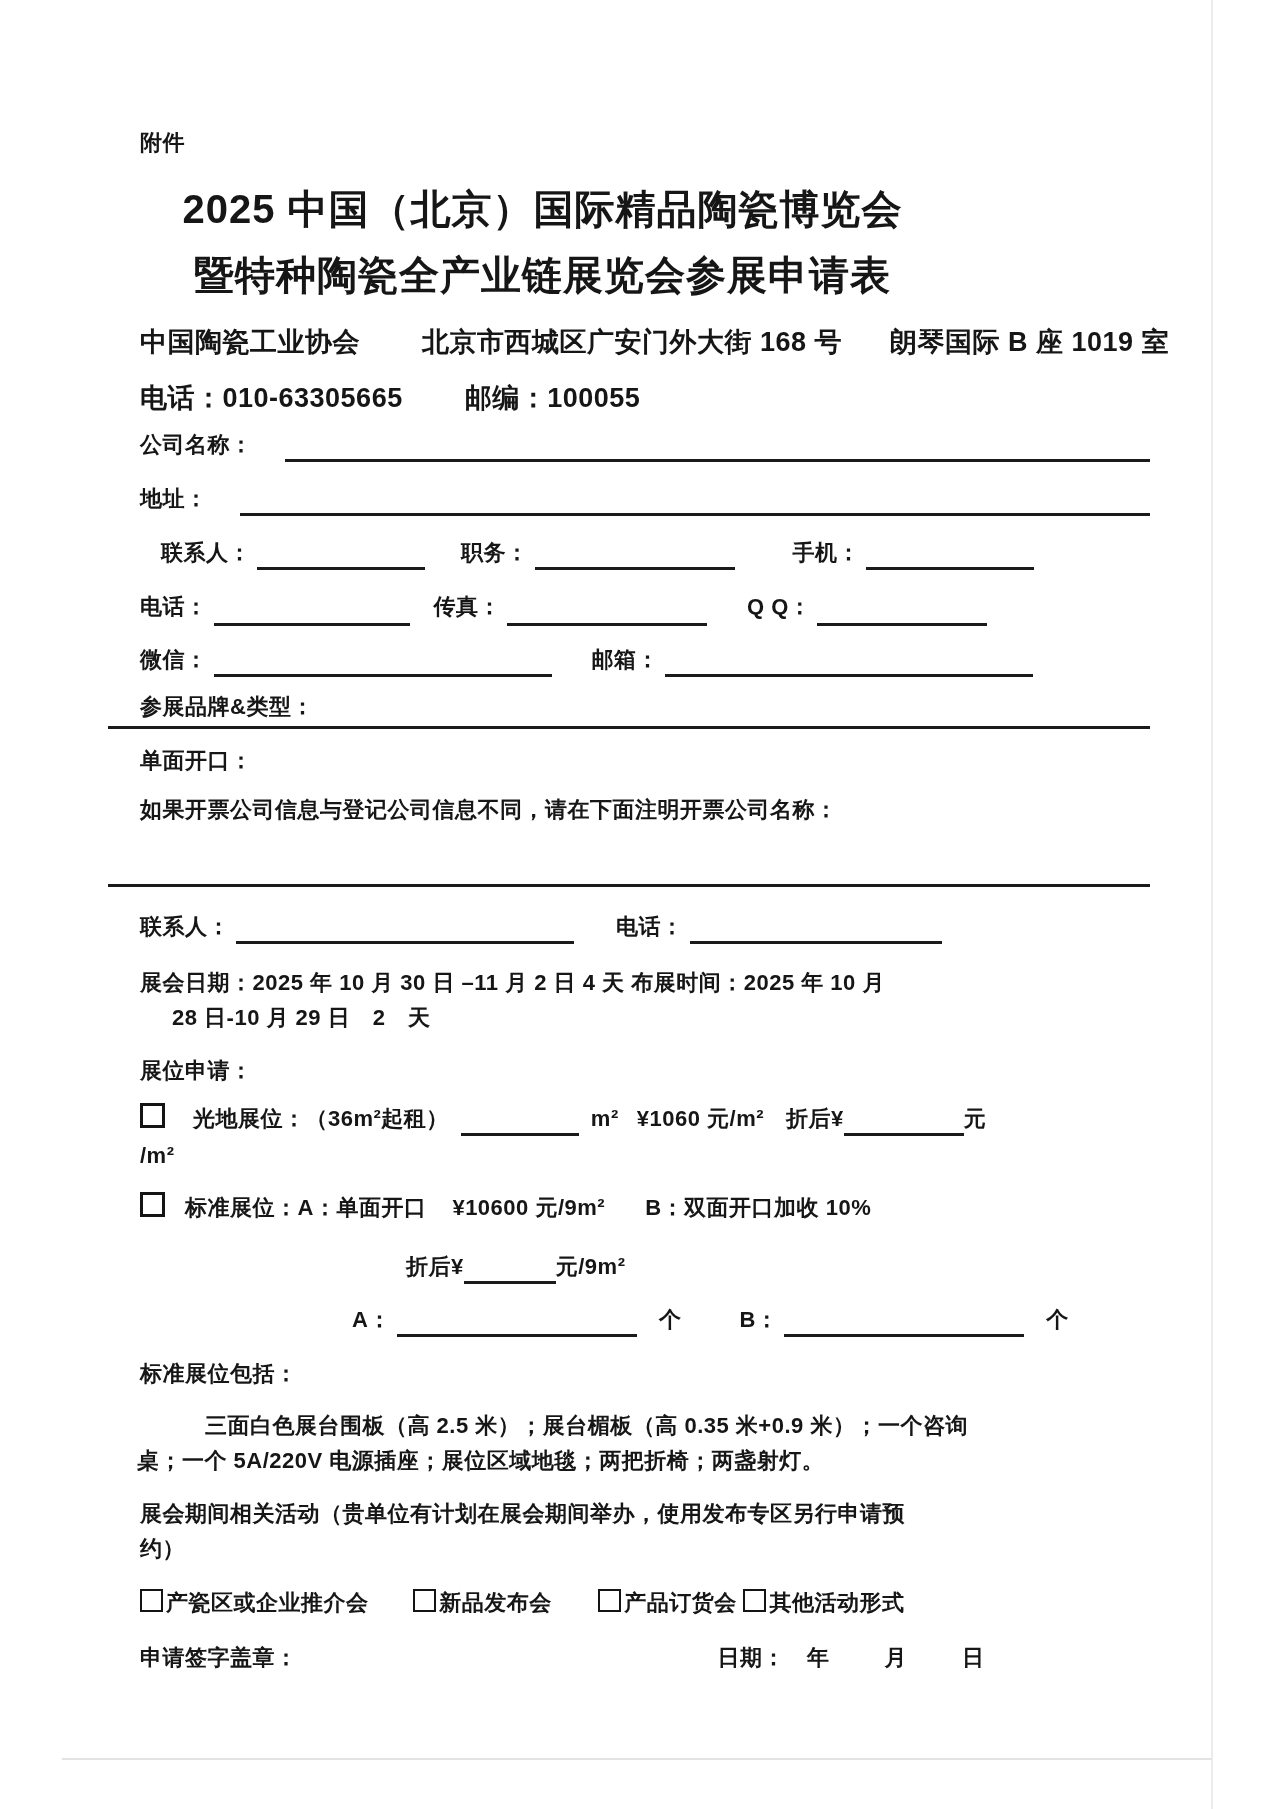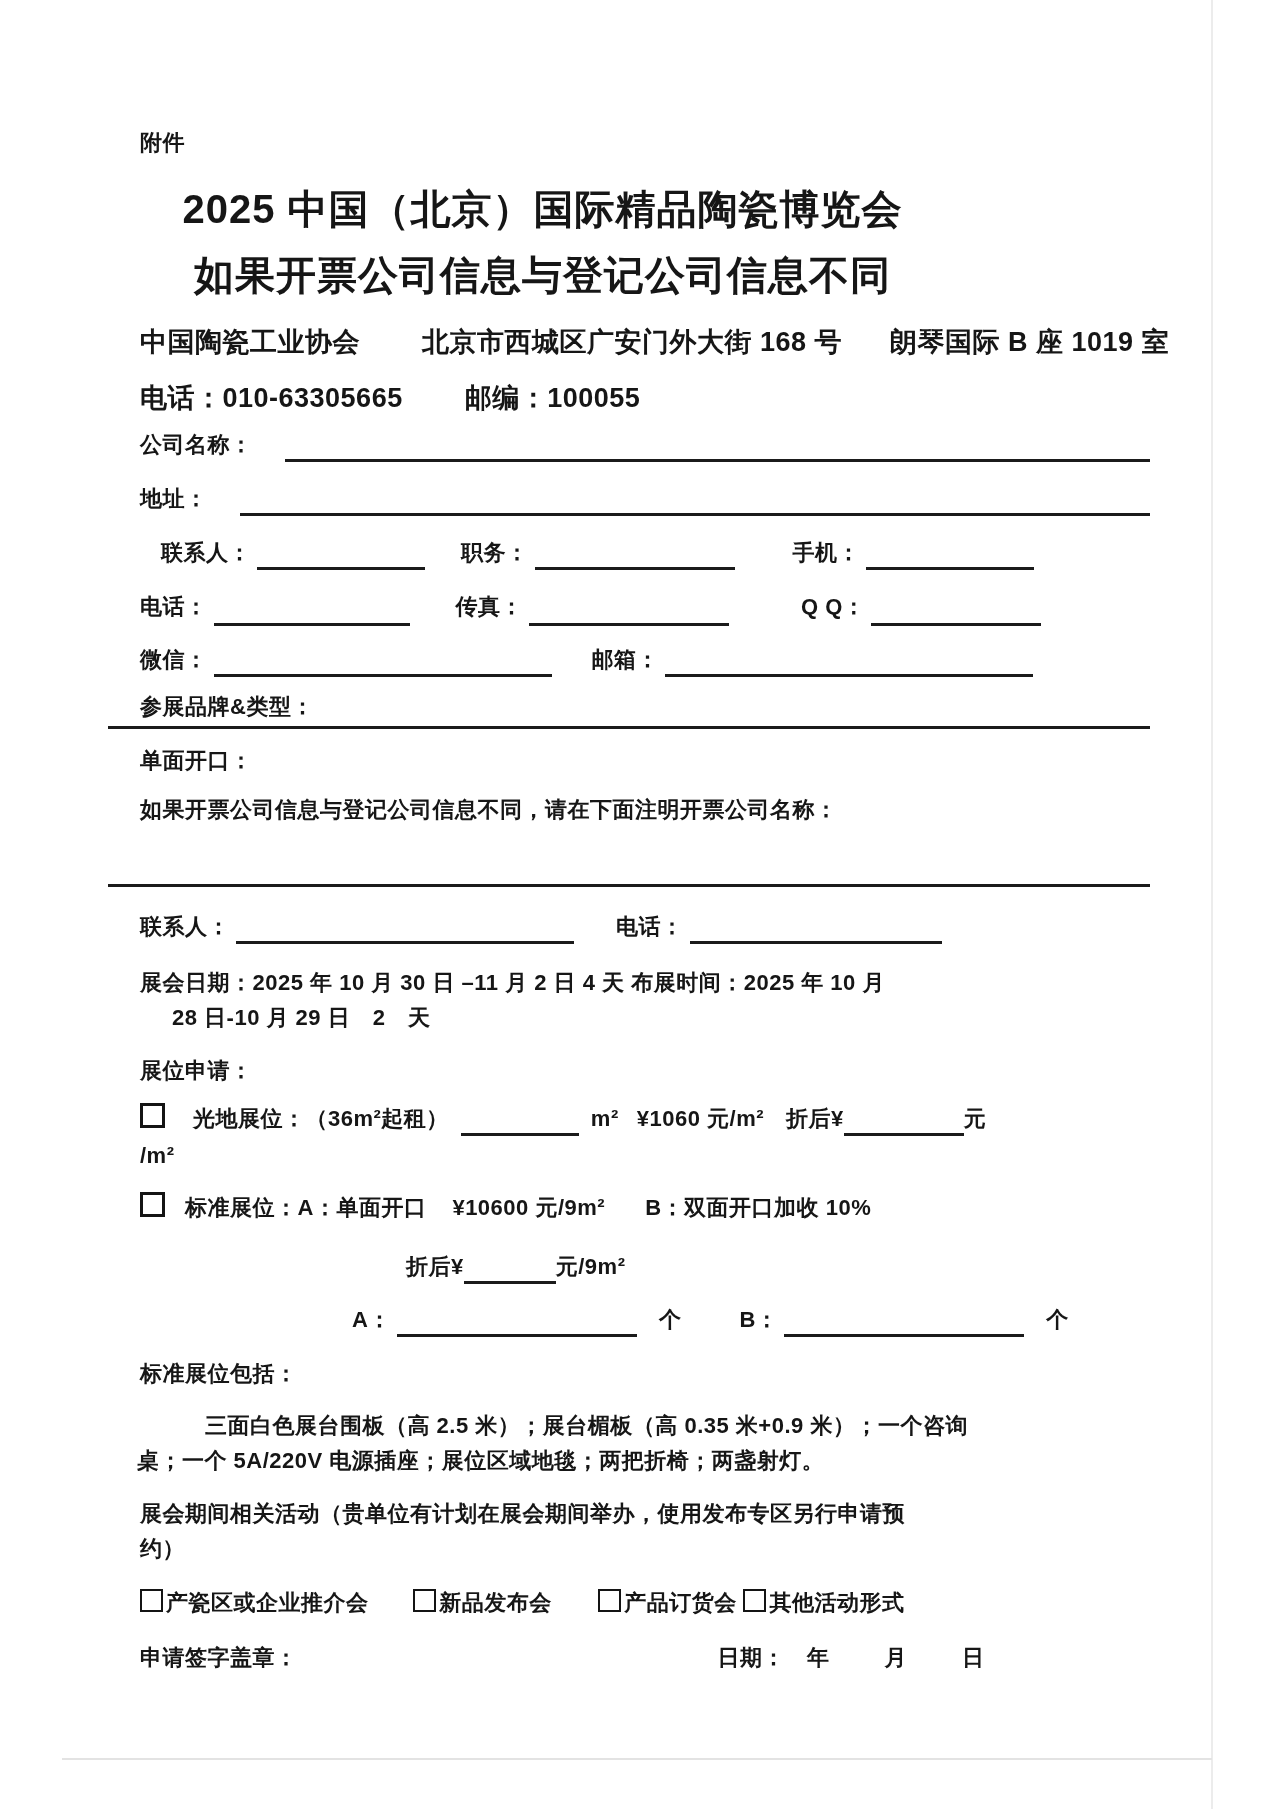--- a/index.html
+++ b/index.html
@@ -44,21 +44,21 @@
 <body>
 
 <div class="page">
 
   <div class="artifact-v" style="left:1211px;"></div>
   <div class="artifact-h" style="left:62px;top:1758px;width:1150px;"></div>
 
   <div class="abs body-row" style="left:140px;top:126px;">附件</div>
 
   <div class="abs title" style="top:184px;">2025 中国（北京）国际精品陶瓷博览会</div>
-  <div class="abs title" style="top:250px;">如果开票公司信息与登记公司信息不同</div>
+  <div class="abs title" style="top:250px;">暨特种陶瓷全产业链展览会参展申请表</div>
 
   <div class="abs small-row" style="left:140px;top:326px;">
     <span>中国陶瓷工业协会</span><span style="display:inline-block;width:62px;"></span><span>北京市西城区广安门外大街 168 号</span><span style="display:inline-block;width:48px;"></span><span>朗琴国际 B 座 1019 室</span>
   </div>
 
   <div class="abs small-row" style="left:140px;top:382px;">
     <span>电话：</span><span>010-63305665</span><span style="display:inline-block;width:62px;"></span><span>邮编：</span><span>100055</span>
   </div>
 
   <div class="abs body-row flexrow" style="left:140px;top:428px;width:1010px;">
@@ -69,21 +69,21 @@
   <div class="abs body-row flexrow" style="left:140px;top:482px;width:1010px;">
     <span>地址：</span>
     <span class="blank grow" style="margin-left:10px;"></span>
   </div>
 
   <div class="abs body-row" style="left:140px;top:536px;margin-left:21px;">
     <span>联系人：</span><span class="blank" style="width:168px;margin-left:6px;"></span><span style="margin-left:36px;">职务：</span><span class="blank" style="width:200px;margin-left:6px;"></span><span style="margin-left:58px;">手机：</span><span class="blank" style="width:168px;margin-left:6px;"></span>
   </div>
 
   <div class="abs body-row" style="left:140px;top:590px;">
-    <span>电话：</span><span class="blank" style="width:196px;margin-left:6px;"></span><span style="margin-left:46px;font-family:Liberation Mono, monospace;">传真：</span><span class="blank" style="width:200px;margin-left:6px;"></span><span style="margin-left:72px;">Q Q：</span><span class="blank" style="width:170px;margin-left:6px;"></span>
+    <span>电话：</span><span class="blank" style="width:196px;margin-left:6px;"></span><span style="margin-left:24px;font-family:Liberation Mono, monospace;">传真：</span><span class="blank" style="width:200px;margin-left:6px;"></span><span style="margin-left:40px;">Q Q：</span><span class="blank" style="width:170px;margin-left:6px;"></span>
   </div>
 
   <div class="abs body-row" style="left:140px;top:643px;">
     <span>微信：</span><span class="blank" style="width:338px;margin-left:6px;"></span><span style="margin-left:40px;">邮箱：</span><span class="blank" style="width:368px;margin-left:6px;"></span>
   </div>
 
   <div class="abs fullline" style="left:108px;top:690px;width:1042px;height:36px;">
     <span class="body-row" style="margin-left:32px;">参展品牌&amp;类型：</span>
   </div>
 

